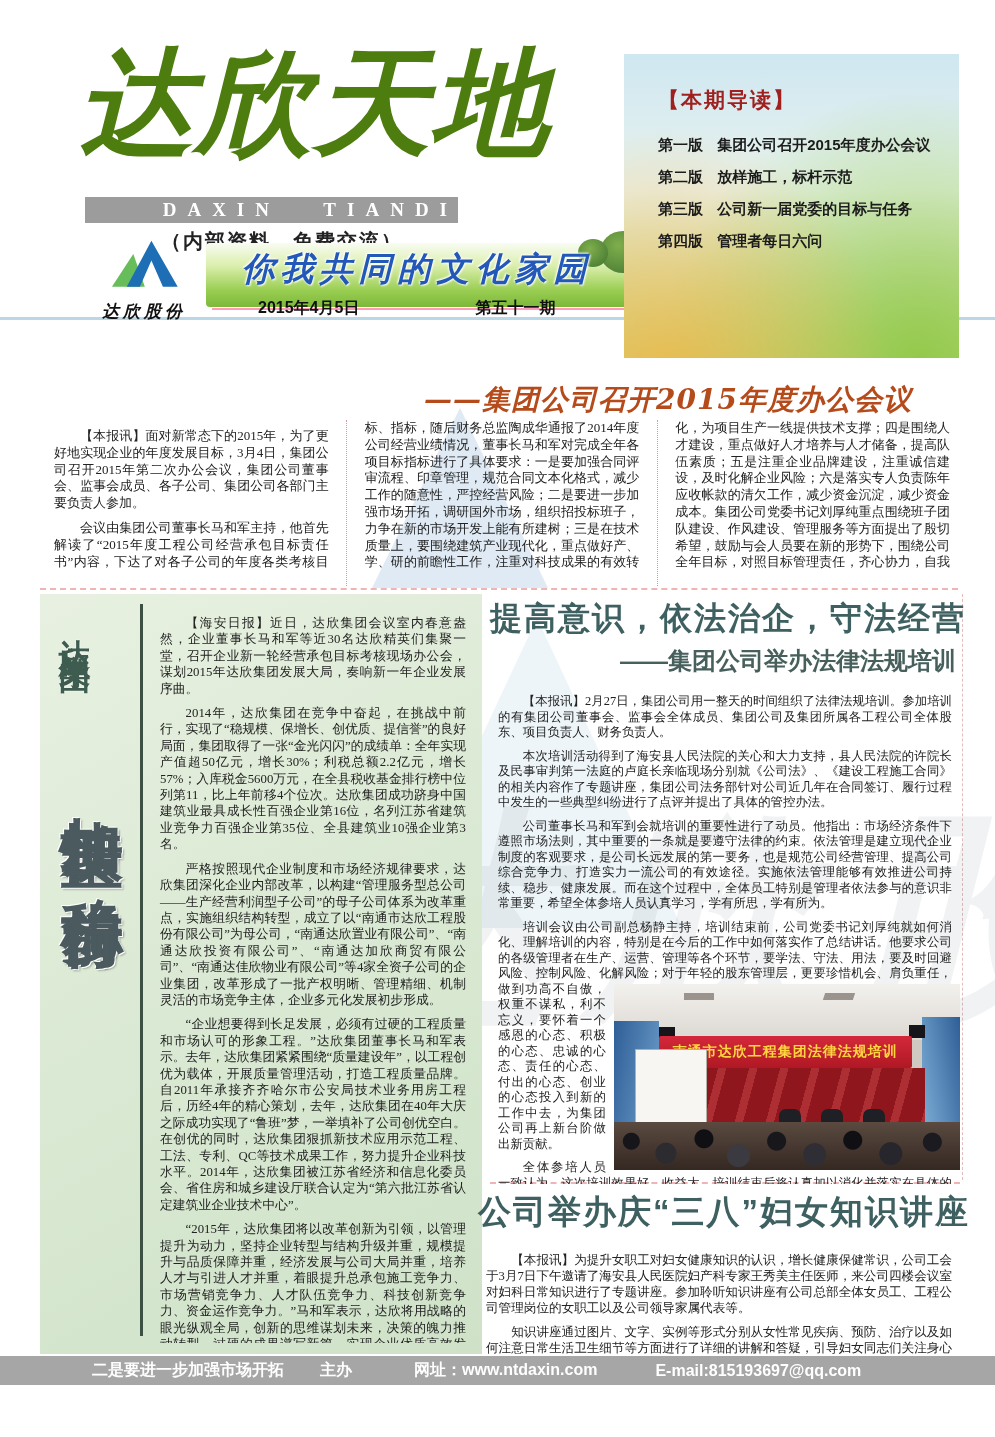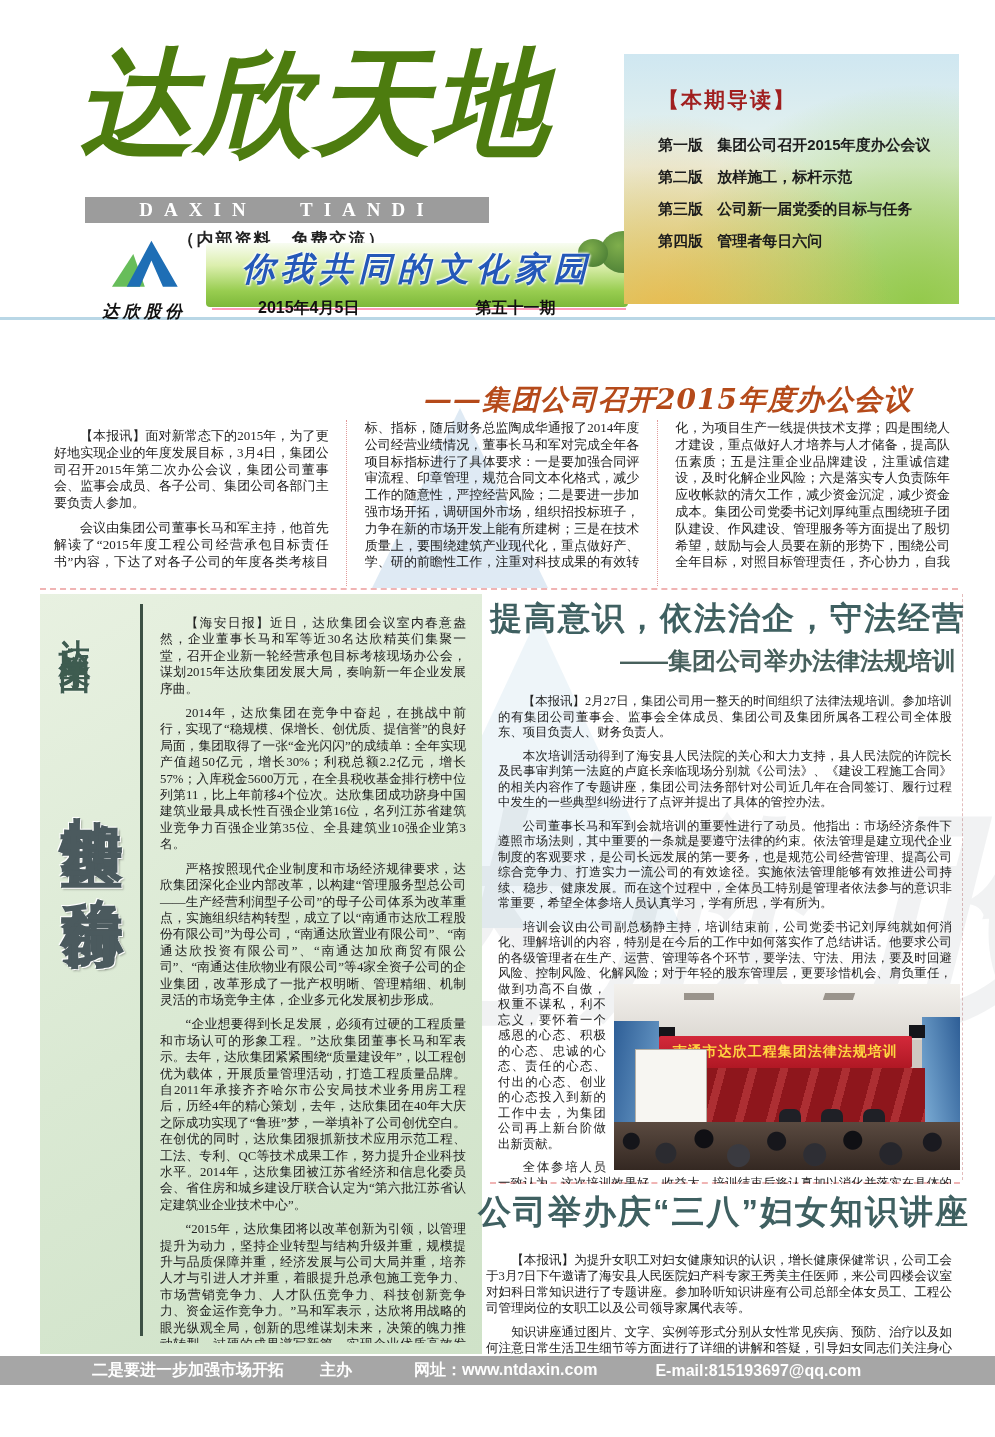--- a/index.html
+++ b/index.html
@@ -5,44 +5,44 @@
   * { margin:0; padding:0; box-sizing:border-box; }
   html,body { background:#fff; }
   body { font-family:"Liberation Serif", serif; }
   .page { position:relative; width:995px; height:1437px; margin:0 auto; background:#fff; overflow:hidden; }
   .abs { position:absolute; }
 
   
   .masthead-title { left:78px; top:28px; width:560px; font-family:"DejaVu Serif", serif;
     font-size:116px; line-height:1.28; font-weight:bold; font-style:italic; color:#4d7c0f;
     letter-spacing:2px; white-space:nowrap; }
-  .graybar { left:85px; top:197px; width:404px; height:26px; background:#9c9c9c; color:#fff;
+  .graybar { left:85px; top:197px; width:373px; height:26px; background:#9c9c9c; color:#fff;
     font-family:"Liberation Serif", serif; font-size:19px; font-weight:bold; letter-spacing:11px;
-    word-spacing:28px; text-align:center; line-height:26px; }
-  .internal-note { left:85px; top:228px; width:394px; text-align:center; font-size:17px;
+    word-spacing:28px; text-align:right; line-height:26px; }
+  .internal-note { left:85px; top:228px; width:394px; text-align:center; font-size:20px;
     font-weight:bold; letter-spacing:2px; color:#222; font-family:"Liberation Sans", sans-serif; }
   .logo-box { left:88px; top:232px; width:112px; text-align:center; }
   .logo-label { font-size:17px; font-weight:bold; font-style:italic; letter-spacing:4px; color:#111;
     font-family:"DejaVu Serif", serif; margin-top:2px; }
   .banner { left:206px; top:243px; width:422px; height:64px; border-radius:4px; position:absolute;
     background:linear-gradient(to bottom, #f8fcf2 0%, #dcefae 35%, #98cd50 75%, #7db83a 100%); }
   .banner-slogan { position:absolute; left:0; right:0; top:4px; text-align:center; font-size:33px;
     font-weight:bold; font-style:italic; color:#2458b8; letter-spacing:6px;
     font-family:"DejaVu Serif", serif; text-shadow:1px 1px 2px #fff, -1px -1px 2px #fff; white-space:nowrap; }
   .pink-line { position:absolute; left:6px; right:2px; bottom:-3px; height:2px; background:#ff9ab8; }
   .tree { position:absolute; border-radius:50%; background:radial-gradient(circle at 40% 35%, #7fae4c, #3f7330); }
   .tree.t1 { right:-18px; top:-12px; width:46px; height:42px; }
   .tree.t2 { right:20px; top:-4px; width:30px; height:28px; }
   .dateline { left:206px; top:298px; width:422px; display:flex; font-size:16px; font-weight:bold;
     color:#111; font-family:"Liberation Sans", sans-serif; }
   .dateline .date { margin-left:52px; }
   .dateline .issue { margin-left:116px; }
 
   
-  .guide { left:624px; top:54px; width:335px; height:250px; overflow:hidden;
+  .guide { left:624px; top:54px; width:335px; height:304px; overflow:hidden;
     background:
       radial-gradient(ellipse at 12% 108%, rgba(244,178,62,0.80), rgba(244,178,62,0) 55%),
       radial-gradient(ellipse at 88% 100%, rgba(139,198,63,0.85), rgba(139,198,63,0) 62%),
       linear-gradient(to bottom, #cfe7f1 0%, #e9f3ee 45%, #c2dc90 100%); }
   .guide-title { position:absolute; left:34px; top:32px; font-size:21px; font-weight:bold;
     color:#a01f1f; letter-spacing:2px; font-family:"Liberation Sans", sans-serif; }
   .guide-items { position:absolute; left:34px; top:82px; right:18px; }
   .guide-item { margin-bottom:13px; font-size:15px; color:#1c1c1c; white-space:nowrap;
     font-family:"Liberation Sans", sans-serif; font-weight:600; }
   .guide-item .g-label { font-weight:bold; margin-right:10px; }

